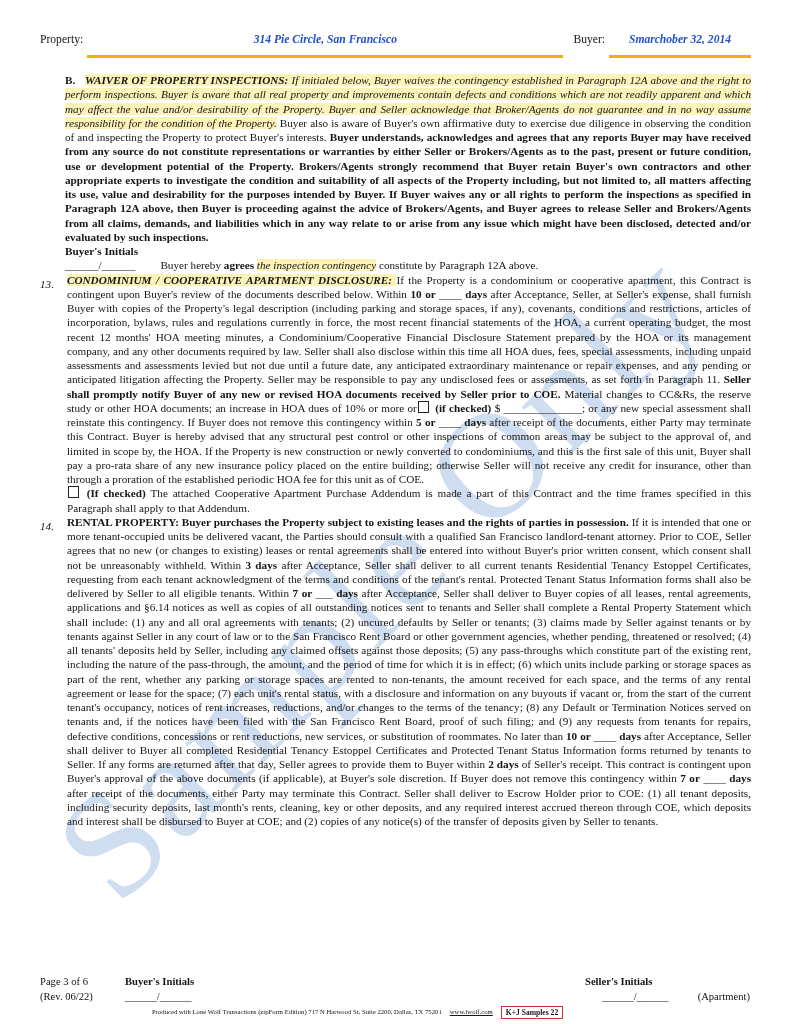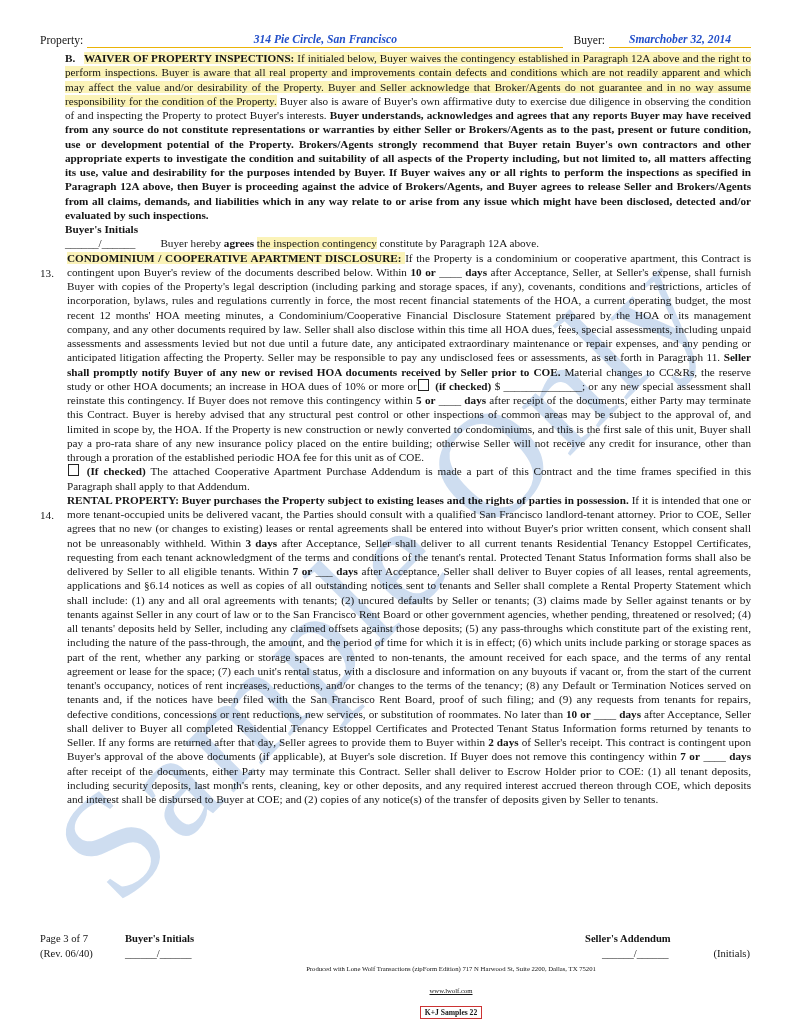--- a/index.html
+++ b/index.html
@@ -3,40 +3,40 @@
 <meta charset="utf-8">
 <style>
   html,body{margin:0;padding:0;background:#ffffff;}
   .page{position:relative;width:791px;height:1024px;background:#ffffff;overflow:hidden;
         font-family:"Liberation Serif",serif;color:#151515;}
   .watermark{position:absolute;left:-95px;top:488px;width:950px;text-align:center;
         transform:rotate(-45deg);font-size:150px;letter-spacing:5px;white-space:nowrap;
         color:var(--wm,#7fa7d9);opacity:.38;z-index:0;pointer-events:none;
         font-family:"Liberation Serif",serif;}
   .content{position:absolute;left:40px;right:40px;top:33px;z-index:1;}
-  .hrow{display:flex;align-items:center;font-size:11.6px;margin-bottom:3px;}
+  .hrow{display:flex;align-items:flex-start;font-size:11.6px;margin-bottom:15px;}
   .hlabel{flex:none;padding-bottom:1px;}
-  .ffield{border-bottom:1px solid #eab308;text-align:center;color:var(--blue,#2450c8);
-        font-weight:bold;font-style:italic;padding-bottom:1px;}
+  .ffield{border-bottom:3px solid #eab308;text-align:center;color:var(--blue,#2450c8);
+        font-weight:bold;font-style:italic;padding-bottom:9px;}
   .f1{flex:1;margin:0 10px 0 4px;}
   .f2{width:142px;margin-left:4px;}
   .ptext{text-align:justify;font-size:11.2px;line-height:14.25px;}
   .noj{text-align:left;}
   .b{font-weight:bold;}
-  .hl{background:var(--hl,#fbf3b8);}
+  .hl{background:var(--hl,#fbf3b8);font-style:italic;}
   .blank{letter-spacing:0;}
   .cbox{display:inline-block;width:9px;height:10px;border:1px solid #222;background:#fff;
         vertical-align:-1px;margin:0 3px 0 1px;}
   .sectionb{margin-left:25px;}
   .numbered{position:relative;padding-left:27px;}
-  .num{position:absolute;left:0;top:15px;font-size:11.2px;line-height:14.25px;}
+  .num{position:absolute;left:0;top:4px;font-size:11.2px;line-height:14.25px;font-style:italic;}
   .footer{position:absolute;left:40px;right:41px;bottom:5px;font-size:10.6px;line-height:14px;z-index:1;}
   .frow{position:relative;height:14.5px;}
   .frow span{position:absolute;top:0;white-space:nowrap;}
-  .frow3{margin-top:1px;padding-left:112px;display:flex;align-items:center;gap:8px;font-size:6.7px;flex-direction:column;}
+  .frow3{margin-top:1px;padding-left:112px;display:flex;align-items:center;gap:8px;font-size:6.7px;}
   .link{text-decoration:underline;}
   .stamp{border:1.5px solid var(--stamp,#cc3333);padding:0 4px;font-weight:bold;font-size:7.6px;
         white-space:nowrap;line-height:11px;}
 </style>
 </head>
 <body>
 
 <div class="page">
   <div class="watermark">Sample Only</div>
 
@@ -61,29 +61,29 @@
     </div>
 
     <div class="numbered">
       <span class="num">14.</span>
       <div class="ptext"><span class="b">RENTAL PROPERTY: Buyer purchases the Property subject to existing leases and the rights of parties in possession.</span><span> If it is intended that one or more tenant-occupied units be delivered vacant, the Parties should consult with a qualified San Francisco landlord-tenant attorney. Prior to COE, Seller agrees that no new (or changes to existing) leases or rental agreements shall be entered into without Buyer's prior written consent, which consent shall not be unreasonably withheld. Within </span><span class="b">3 days</span><span> after Acceptance, Seller shall deliver to all current tenants Residential Tenancy Estoppel Certificates, requesting from each tenant acknowledgment of the terms and conditions of the tenant's rental. Protected Tenant Status Information forms shall also be delivered by Seller to all eligible tenants. Within </span><span class="b">7 or</span><span> </span><span class="blank">___</span><span> </span><span class="b">days</span><span> after Acceptance, Seller shall deliver to Buyer copies of all leases, rental agreements, applications and §6.14 notices as well as copies of all outstanding notices sent to tenants and Seller shall complete a Rental Property Statement which shall include: (1) any and all oral agreements with tenants; (2) uncured defaults by Seller or tenants; (3) claims made by Seller against tenants or by tenants against Seller in any court of law or to the San Francisco Rent Board or other government agencies, whether pending, threatened or resolved; (4) all tenants' deposits held by Seller, including any claimed offsets against those deposits; (5) any pass-throughs which constitute part of the existing rent, including the nature of the pass-through, the amount, and the period of time for which it is in effect; (6) which units include parking or storage spaces as part of the rent, whether any parking or storage spaces are rented to non-tenants, the amount received for each space, and the terms of any rental agreement or lease for the space; (7) each unit's rental status, with a disclosure and information on any buyouts if vacant or, from the start of the current tenant's occupancy, notices of rent increases, reductions, and/or changes to the terms of the tenancy; (8) any Default or Termination Notices served on tenants and, if the notices have been filed with the San Francisco Rent Board, proof of such filing; and (9) any requests from tenants for repairs, defective conditions, concessions or rent reductions, new services, or substitution of roommates. No later than </span><span class="b">10 or</span><span> </span><span class="blank">____</span><span> </span><span class="b">days</span><span> after Acceptance, Seller shall deliver to Buyer all completed Residential Tenancy Estoppel Certificates and Protected Tenant Status Information forms returned by tenants to Seller. If any forms are returned after that day, Seller agrees to provide them to Buyer within </span><span class="b">2 days</span><span> of Seller's receipt. This contract is contingent upon Buyer's approval of the above documents (if applicable), at Buyer's sole discretion. If Buyer does not remove this contingency within </span><span class="b">7 or</span><span> </span><span class="blank">____</span><span> </span><span class="b">days</span><span> after receipt of the documents, either Party may terminate this Contract. Seller shall deliver to Escrow Holder prior to COE: (1) all tenant deposits, including security deposits, last month's rents, cleaning, key or other deposits, and any required interest accrued thereon through COE, which deposits and interest shall be disbursed to Buyer at COE; and (2) copies of any notice(s) of the transfer of deposits given by Seller to tenants.</span></div>
     </div>
   </div>
 
   <div class="footer">
     <div class="frow">
-      <span style="left:0">Page 3 of 7</span>
+      <span style="left:0">Page 3 of 6</span>
       <span class="b" style="left:85px">Buyer's Initials</span>
-      <span class="b" style="left:545px">Seller's Addendum</span>
+      <span class="b" style="left:545px">Seller's Initials</span>
     </div>
     <div class="frow">
-      <span style="left:0">(Rev. 06/40)</span>
+      <span style="left:0">(Rev. 06/22)</span>
       <span style="left:85px">______/______</span>
       <span style="left:562px">______/______</span>
-      <span style="right:0">(Initials)</span>
+      <span style="right:0">(Apartment)</span>
     </div>
     <div class="frow3">
       <span>Produced with Lone Wolf Transactions (zipForm Edition) 717 N Harwood St, Suite 2200, Dallas, TX  75201</span>
       <span class="link">www.lwolf.com</span>
       <span class="stamp">K+J Samples 22</span>
     </div>
   </div>
 </div>
 
 </body></html>

